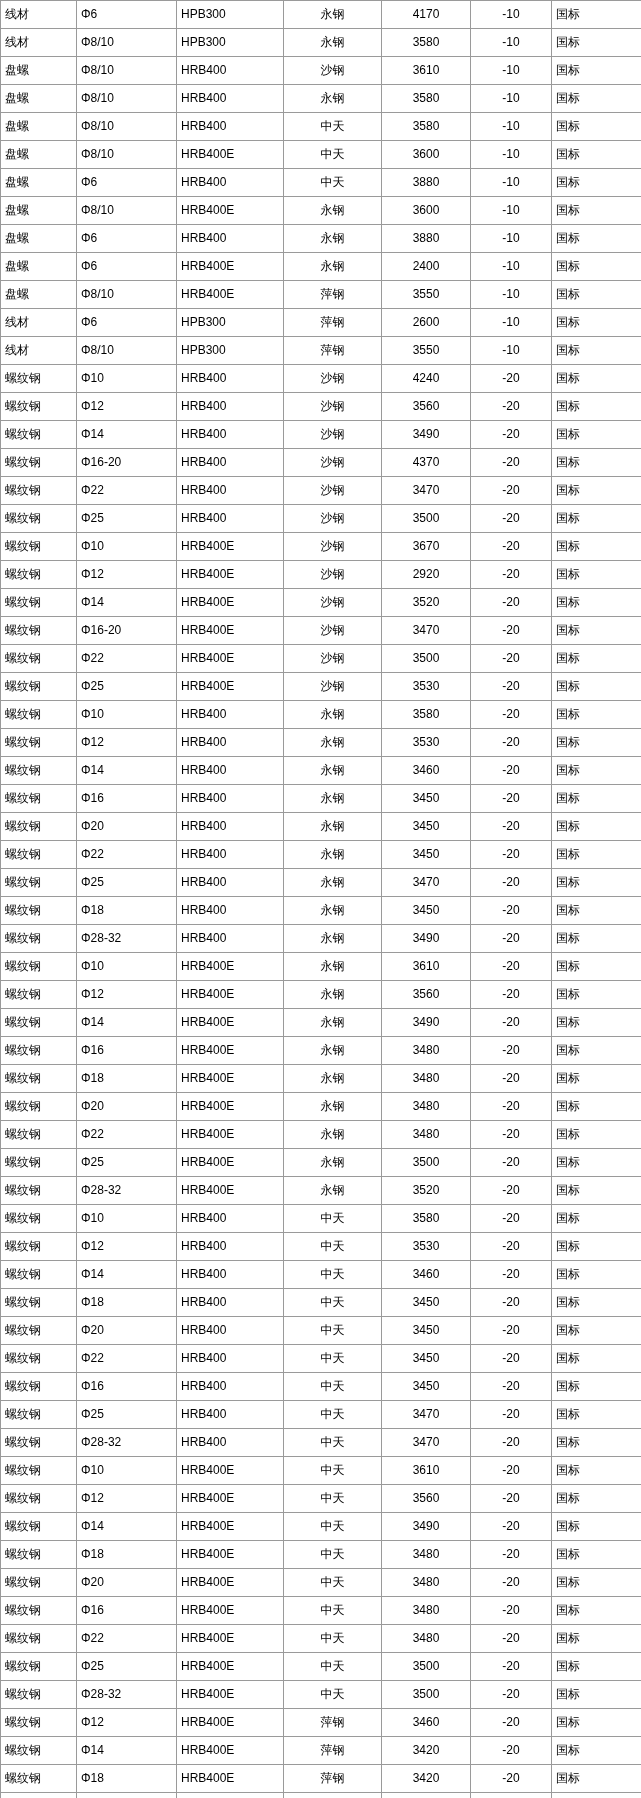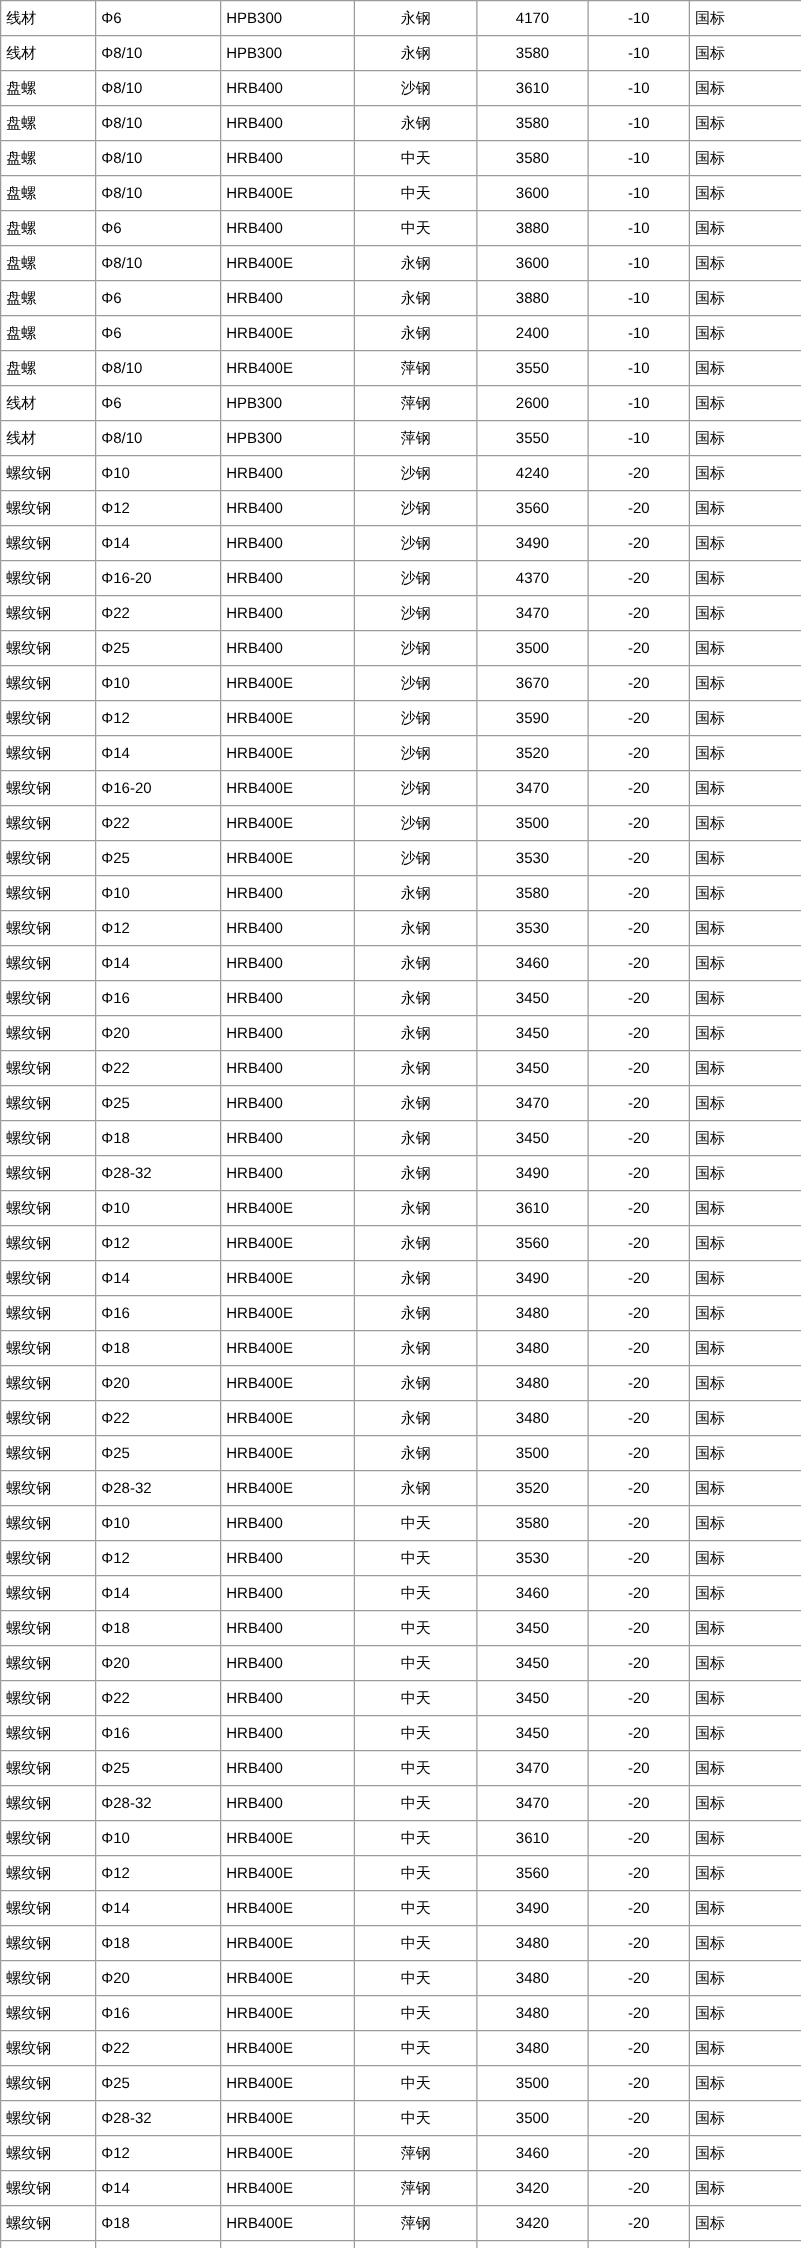--- a/index.html
+++ b/index.html
@@ -235,21 +235,21 @@
         <td class="mill">沙钢</td>
         <td class="price">3670</td>
         <td class="chg">-20</td>
         <td class="std">国标</td>
       </tr>
       <tr>
         <td class="name">螺纹钢</td>
         <td class="spec">Φ12</td>
         <td class="grade">HRB400E</td>
         <td class="mill">沙钢</td>
-        <td class="price">3590</td>
+        <td class="price">2920</td>
         <td class="chg">-20</td>
         <td class="std">国标</td>
       </tr>
       <tr>
         <td class="name">螺纹钢</td>
         <td class="spec">Φ14</td>
         <td class="grade">HRB400E</td>
         <td class="mill">沙钢</td>
         <td class="price">3520</td>
         <td class="chg">-20</td>

